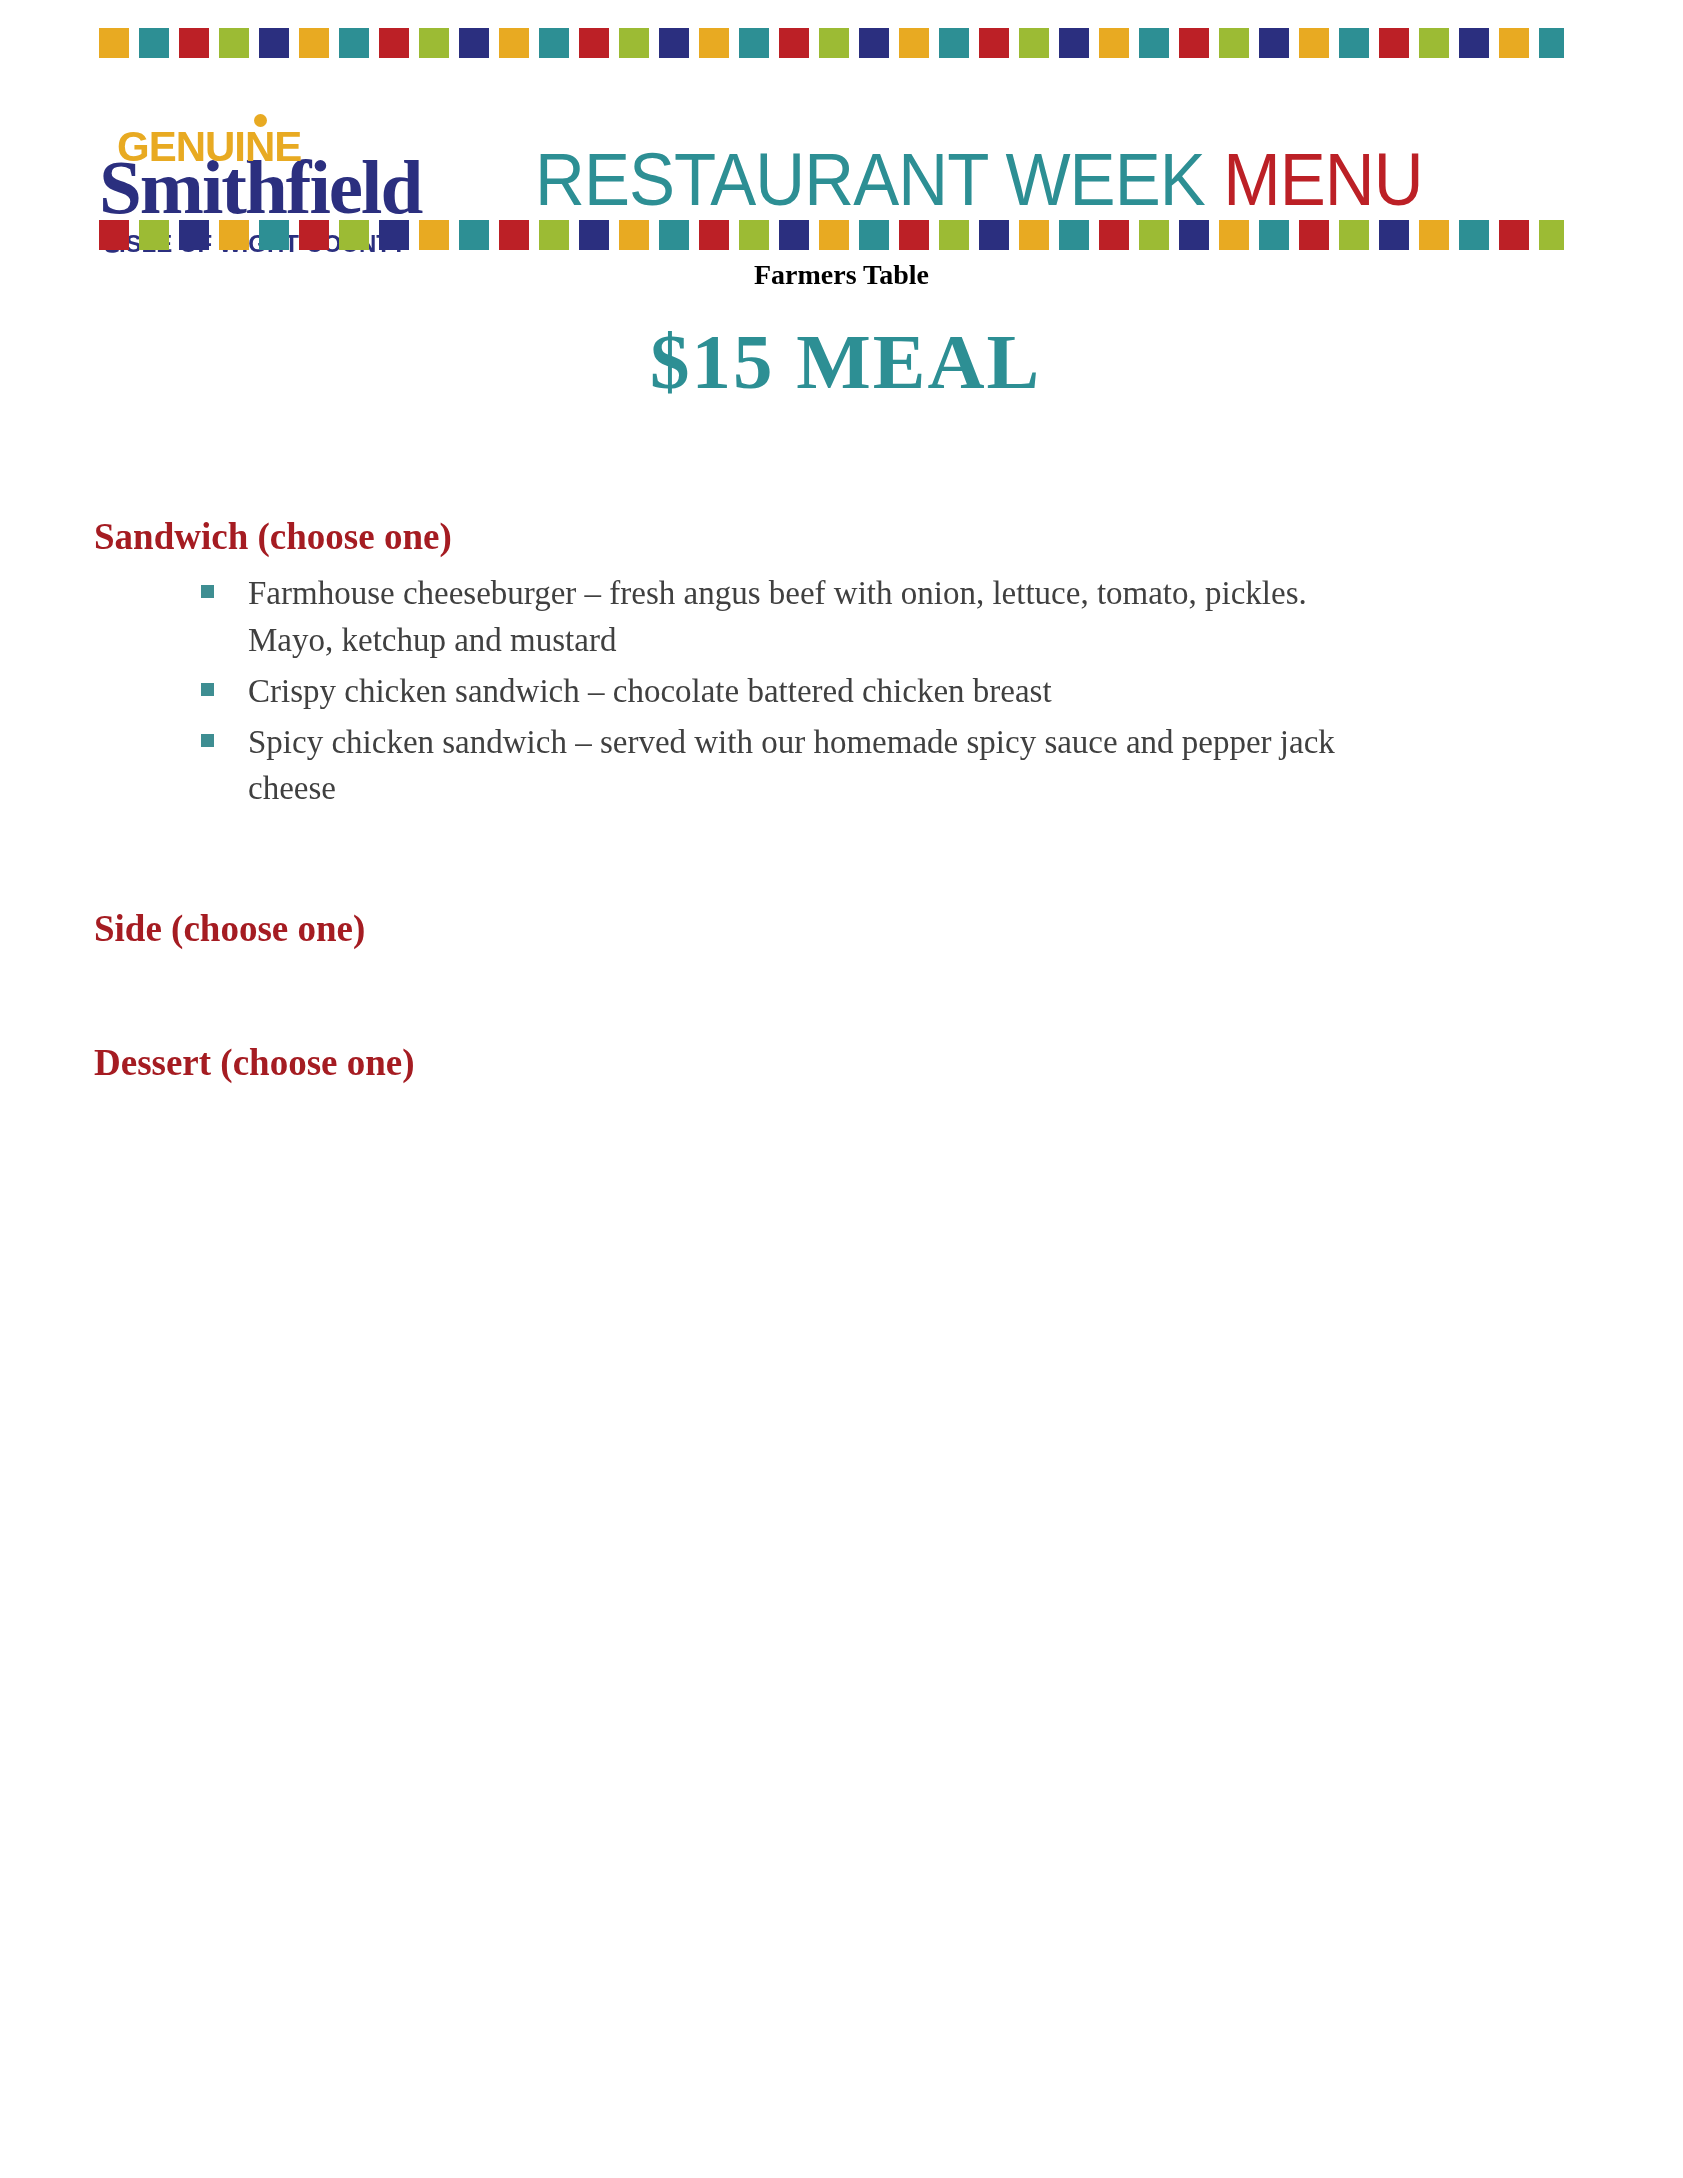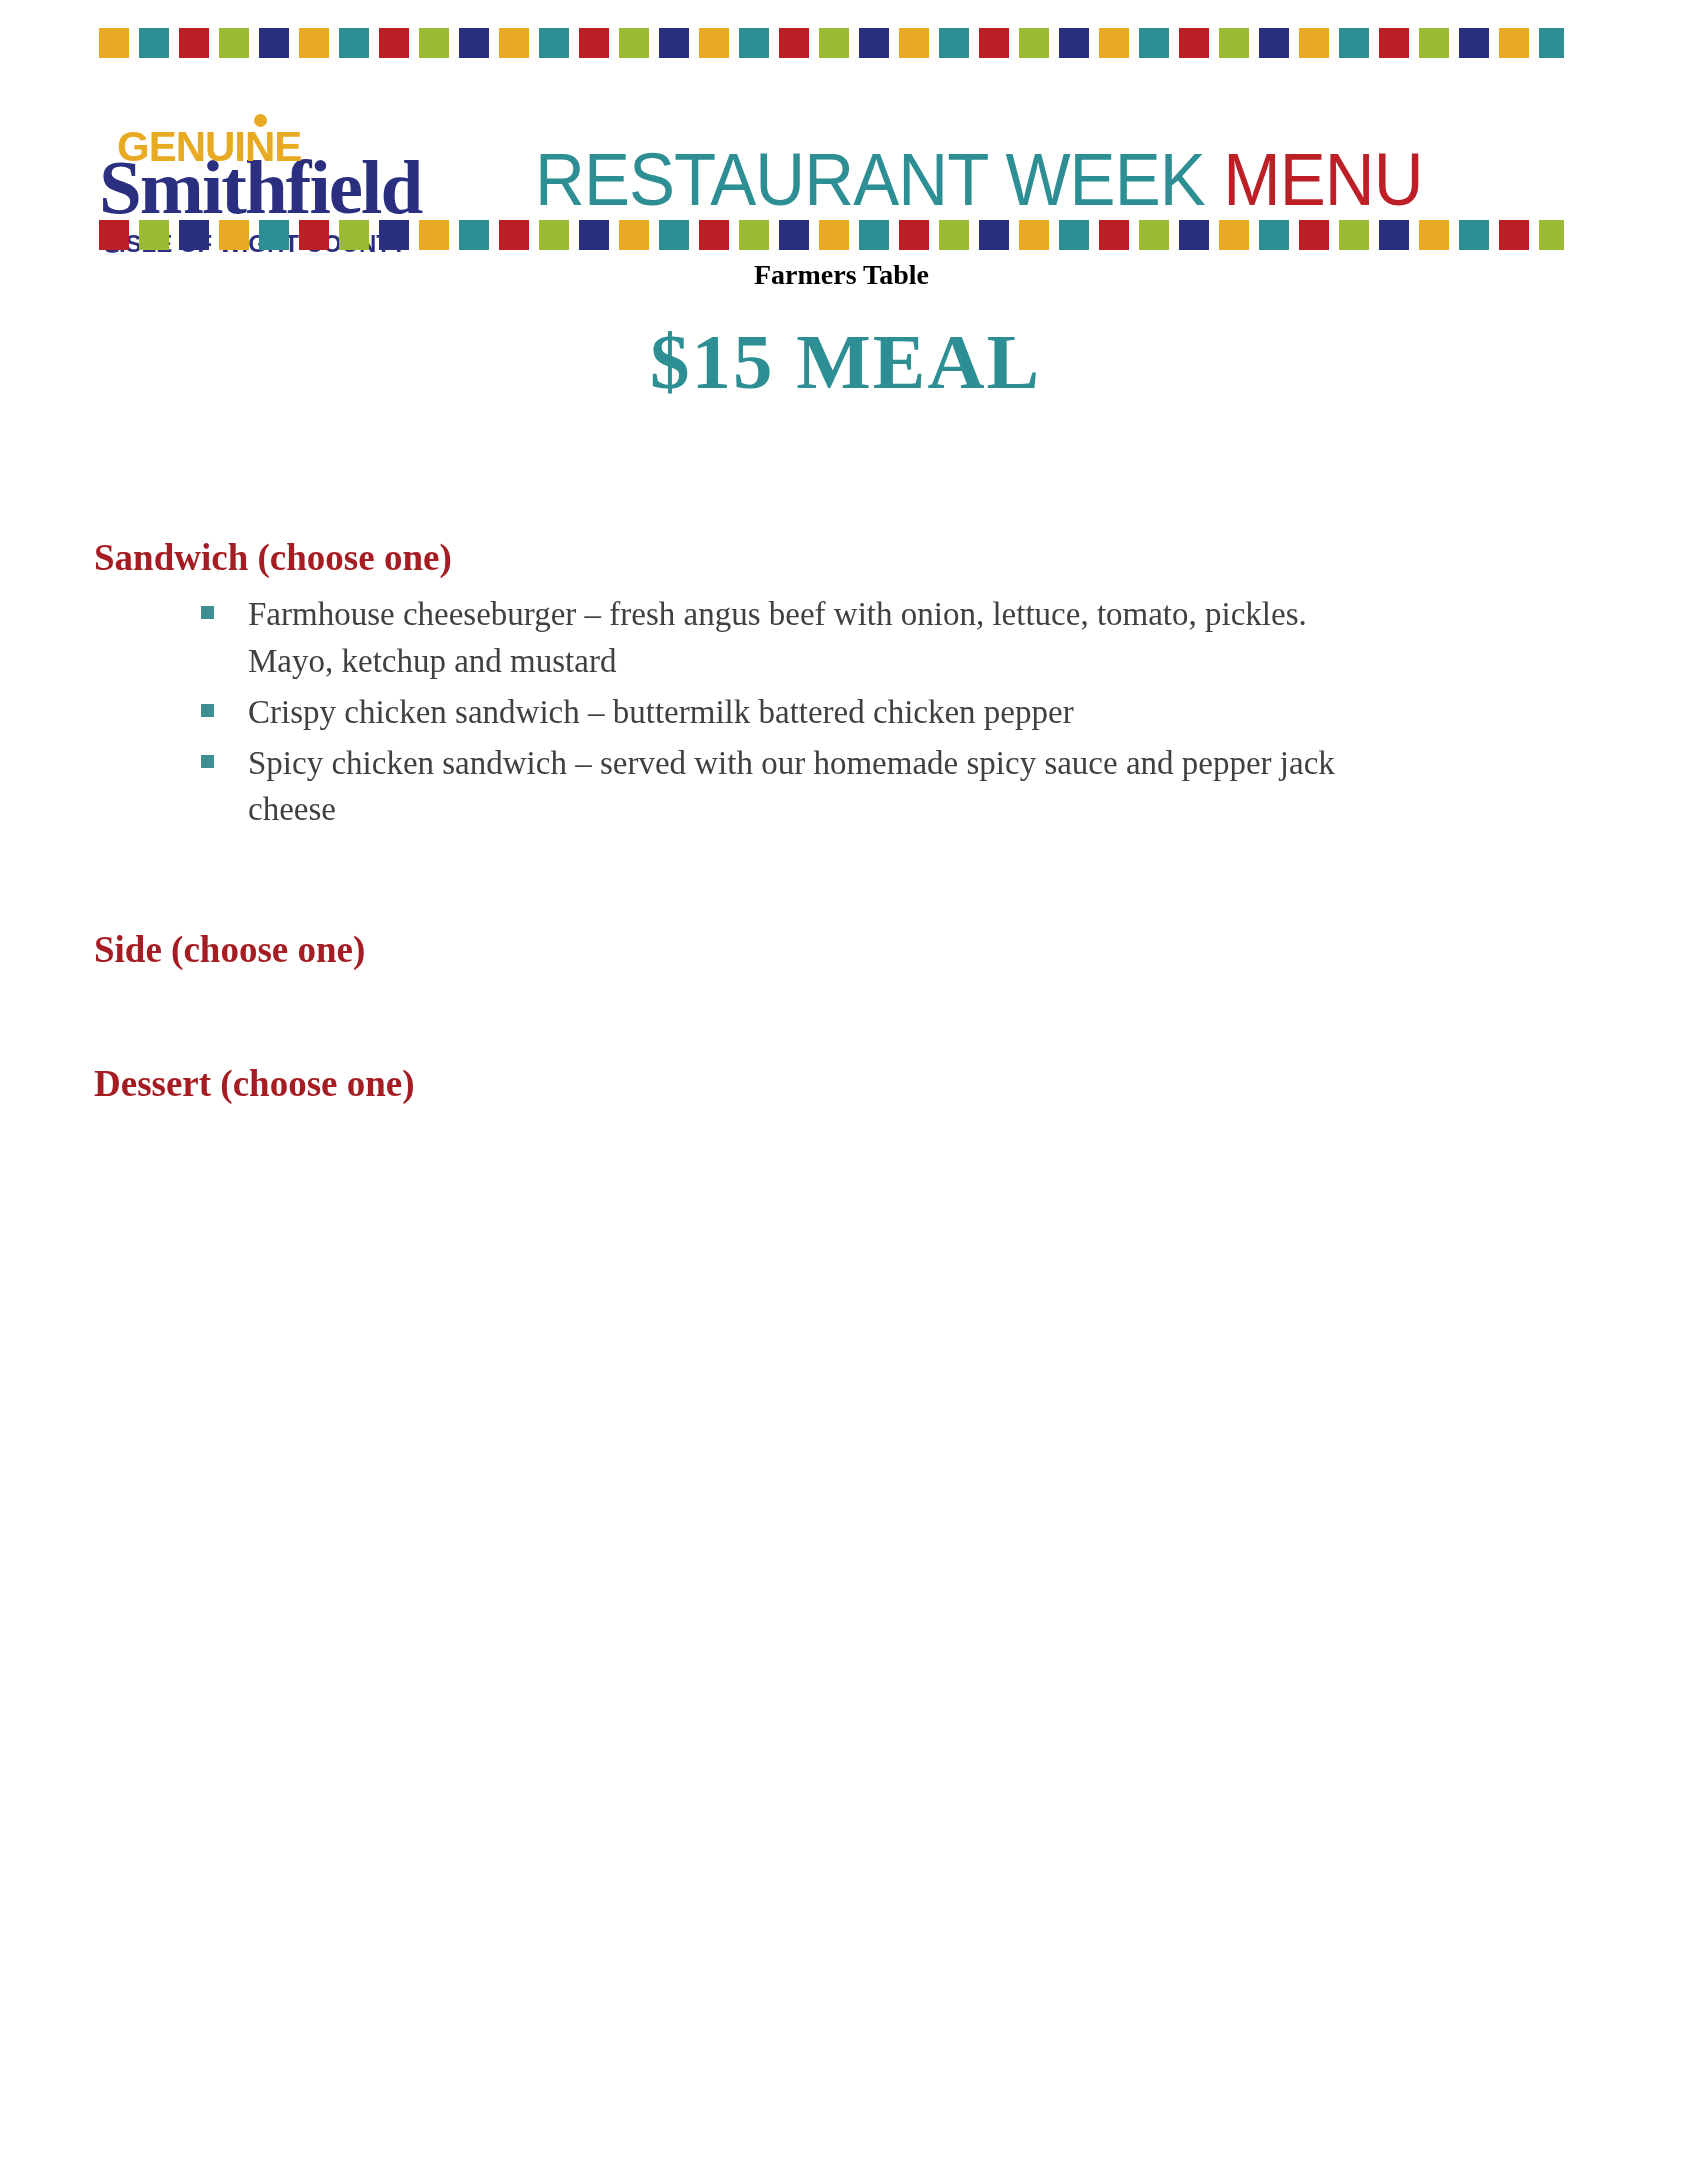--- a/index.html
+++ b/index.html
@@ -116,21 +116,21 @@
     font-family:"Liberation Serif",serif;
     font-weight:bold;
     font-size:79px;
     color:#2d8f94;
     letter-spacing:2px;
   }
 
   
   .content{
     position:absolute;
-    left:0;top:536px;width:1426px;
+    left:0;top:515px;width:1426px;
   }
   .section{ margin-bottom:0; }
   .section-heading{
     font-family:"Liberation Serif",serif;
     font-weight:bold;
     font-size:37px;
     color:#a51c22;
     margin:0 0 0 94px;
   }
   ul.items{
@@ -262,21 +262,21 @@
 
   <div class="restaurant-name">Farmers Table</div>
 
   <div class="price-heading">$15 MEAL</div>
 
   <div class="content" id="menu-sections">
       <div class="section">
         <div class="section-heading">Sandwich (choose one)</div>
         <ul class="items">
           <li><span class="bullet"></span><span>Farmhouse cheeseburger – fresh angus beef with onion, lettuce, tomato, pickles. Mayo, ketchup and mustard</span></li>
-          <li><span class="bullet"></span><span>Crispy chicken sandwich – buttermilk battered chicken pepper</span></li>
+          <li><span class="bullet"></span><span>Crispy chicken sandwich – chocolate battered chicken breast</span></li>
           <li><span class="bullet"></span><span>Spicy chicken sandwich – served with our homemade spicy sauce and pepper jack cheese</span></li>
         </ul>
       </div>
       <div class="sec-gap-1"></div>
       <div class="section">
         <div class="section-heading">Side (choose one)</div>
       </div>
       <div class="sec-gap-2"></div>
       <div class="section">
         <div class="section-heading">Dessert (choose one)</div>

